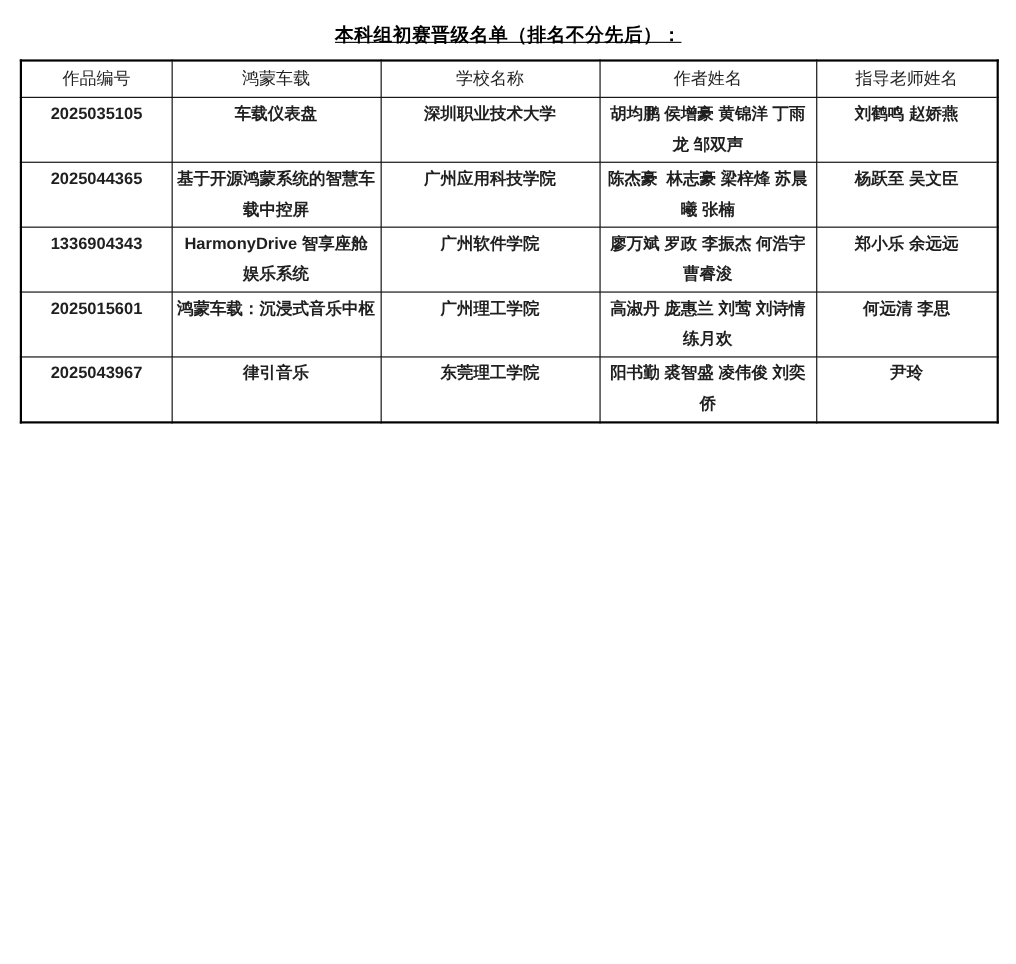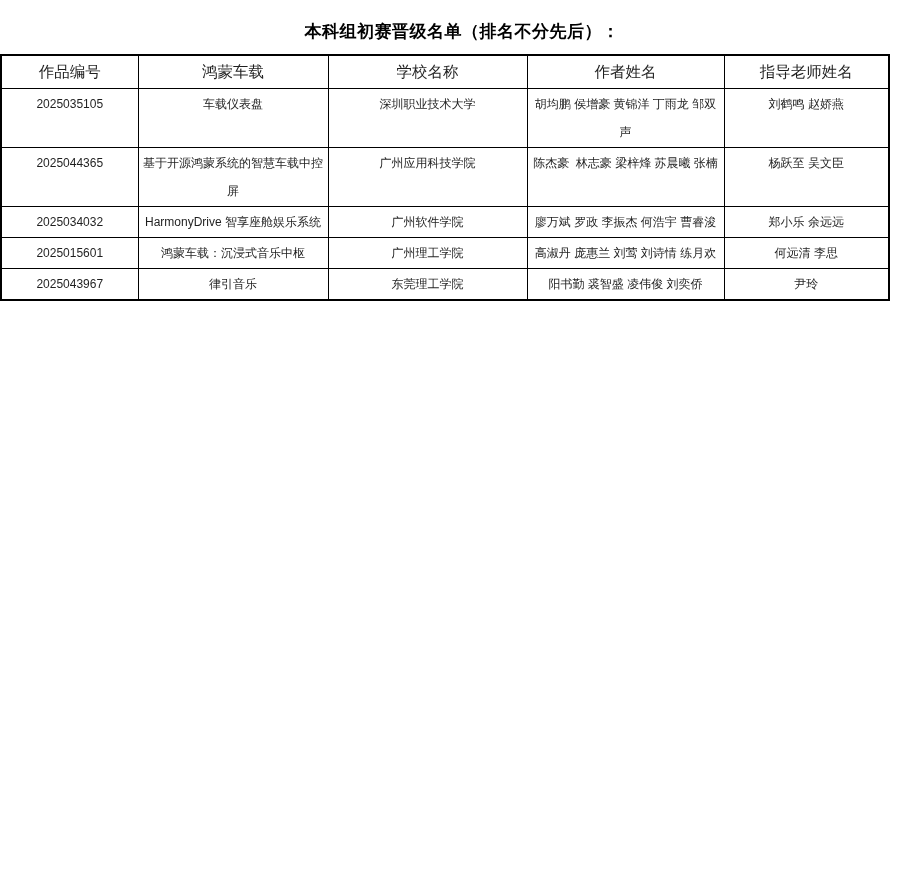--- a/index.html
+++ b/index.html
@@ -3,36 +3,37 @@
 <meta charset="utf-8">
 <style>
   html,body{margin:0;padding:0;}
   body{
     width:924px;height:876px;background:#ffffff;
     font-family:"Liberation Sans","DejaVu Sans",sans-serif;
     color:#1f1f1f;overflow:hidden;
   }
   .doc-title{
     text-align:center;font-weight:bold;font-size:17px;color:#000;
-    padding-top:20px;margin-bottom:11px;letter-spacing:0.5px;
+    padding-top:20px;margin-bottom:11px;letter-spacing:0.5px;text-decoration:underline;
   }
   table.roster{
     border-collapse:collapse;table-layout:fixed;
-    width:888px;
+    margin-left:18px;width:888px;
     border:2px solid #000;
   }
   th,td{
     border:1px solid #000;
     text-align:center;
-    font-size:12px;
+    font-size:15px;
     line-height:28px;
     padding:1px 4px;
     vertical-align:top;
     white-space:pre-wrap;
     overflow-wrap:break-word;
+    font-weight:bold;
   }
   th{
     font-weight:normal;
     font-size:15.5px;
     vertical-align:middle;
     height:30px;
   }
 </style>
 </head>
 <body>
@@ -66,21 +67,21 @@
           <td>刘鹤鸣 赵娇燕</td>
         </tr>
         <tr>
           <td>2025044365</td>
           <td>基于开源鸿蒙系统的智慧车载中控屏</td>
           <td>广州应用科技学院</td>
           <td>陈杰豪  林志豪 梁梓烽 苏晨曦 张楠</td>
           <td>杨跃至 吴文臣</td>
         </tr>
         <tr>
-          <td>2025034032</td>
+          <td>1336904343</td>
           <td>HarmonyDrive 智享座舱娱乐系统</td>
           <td>广州软件学院</td>
           <td>廖万斌 罗政 李振杰 何浩宇 曹睿浚</td>
           <td>郑小乐 余远远</td>
         </tr>
         <tr>
           <td>2025015601</td>
           <td>鸿蒙车载：沉浸式音乐中枢</td>
           <td>广州理工学院</td>
           <td>高淑丹 庞惠兰 刘莺 刘诗情 练月欢</td>

